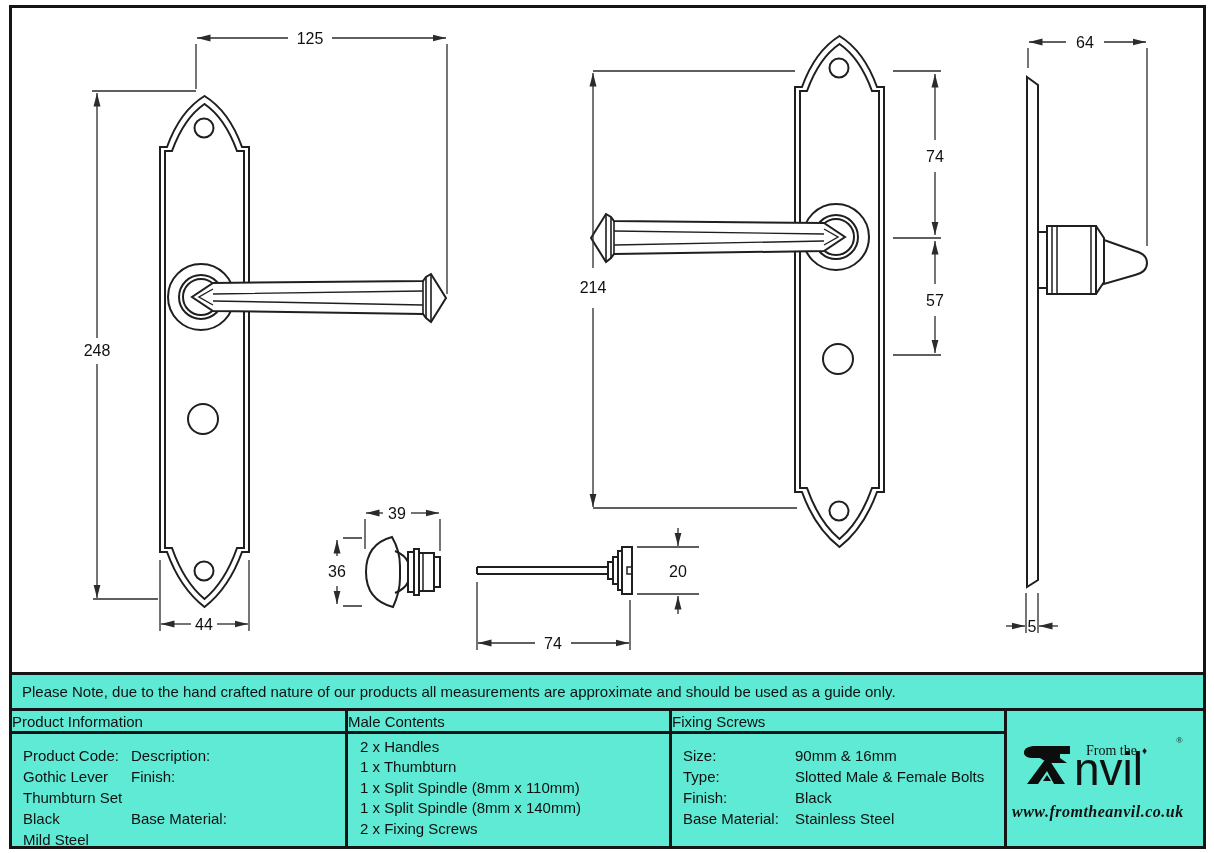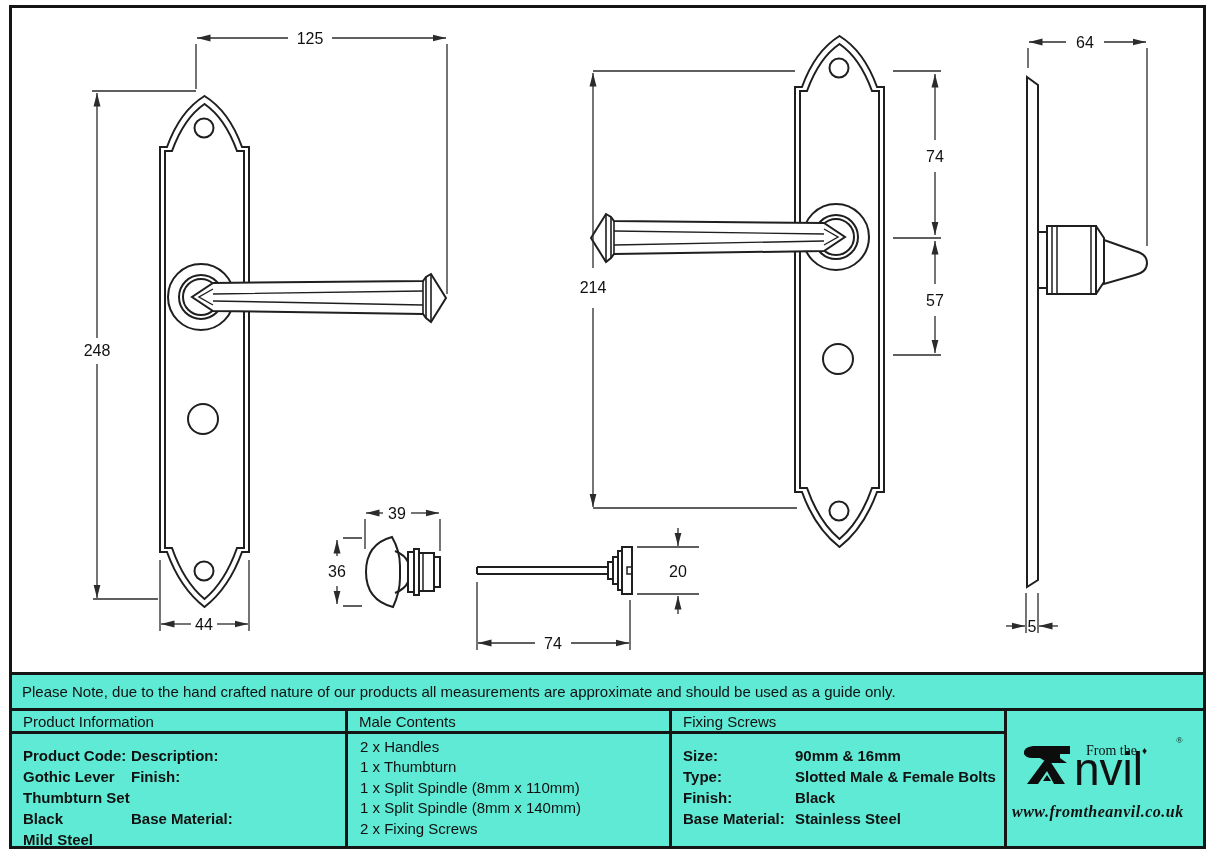--- a/index.html
+++ b/index.html
@@ -5,23 +5,23 @@
   html,body{margin:0;padding:0;background:#fff;}
   body{width:1214px;height:853px;position:relative;font-family:"Liberation Sans",sans-serif;color:#111;}
   .sheet-border{position:absolute;left:9px;top:5px;right:8px;bottom:4px;border:3px solid #151515;}
   #drawingSvg{position:absolute;left:0;top:0;}
   
   .bottom{position:absolute;left:9px;top:672px;right:8px;bottom:4px;border:3px solid #151515;background:#5eead4;}
   .note-row{height:33px;border-bottom:3px solid #151515;display:flex;align-items:center;padding-left:10px;font-size:15px;}
   .grid{position:absolute;left:0;right:0;top:36px;bottom:0;display:grid;
         grid-template-columns:336px 324px 335px 1fr;grid-template-rows:23px 1fr;}
   .hcell{border-right:3px solid #151515;border-bottom:3px solid #151515;font-size:15px;
-         display:flex;align-items:center;padding-left:11px;}
+         display:flex;align-items:center;}
   .ccell{border-right:3px solid #151515;font-size:15px;overflow:hidden;}
-  .kv{display:grid;grid-template-columns:108px auto;row-gap:0;padding:11px 0 0 11px;line-height:21px;font-weight:bold;}
+  .kv{display:grid;grid-template-columns:108px auto;row-gap:0;padding:11px 0 0 11px;line-height:21px;}
   .kv3{grid-template-columns:112px auto;}
   .list{padding:3px 0 0 12px;line-height:20.4px;}
   
   .logocell{grid-column:4;grid-row:1/3;display:flex;align-items:center;justify-content:center;}
   .logo{position:relative;width:186px;height:104px;}
   .logo-fromthe{position:absolute;left:74px;top:16px;font-family:"Liberation Serif",serif;font-size:14px;white-space:nowrap;}
   .logo-diamond{font-size:10px;position:relative;top:-1px;padding-left:5px;}
   .logo-reg{position:absolute;left:164px;top:8px;font-family:"Liberation Serif",serif;font-size:9px;}
   .logo-a{position:absolute;left:8px;top:12px;}
   .logo-nvil{position:absolute;left:62px;top:22px;font-family:Liberation Sans, sans-serif;font-size:46px;line-height:40px;letter-spacing:0px;}

